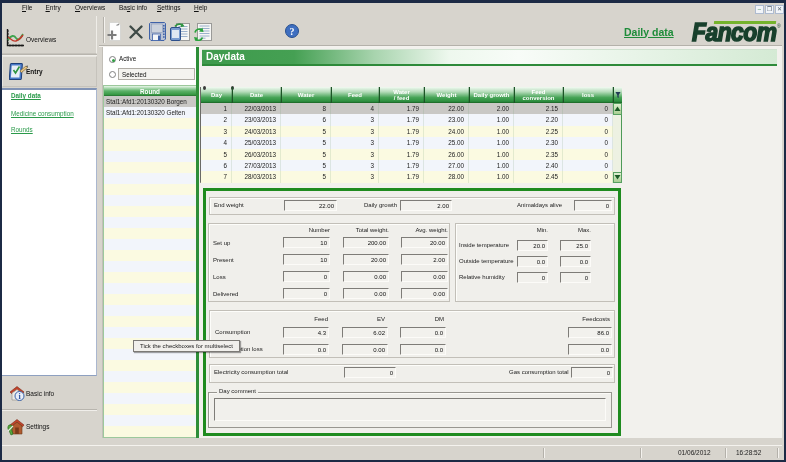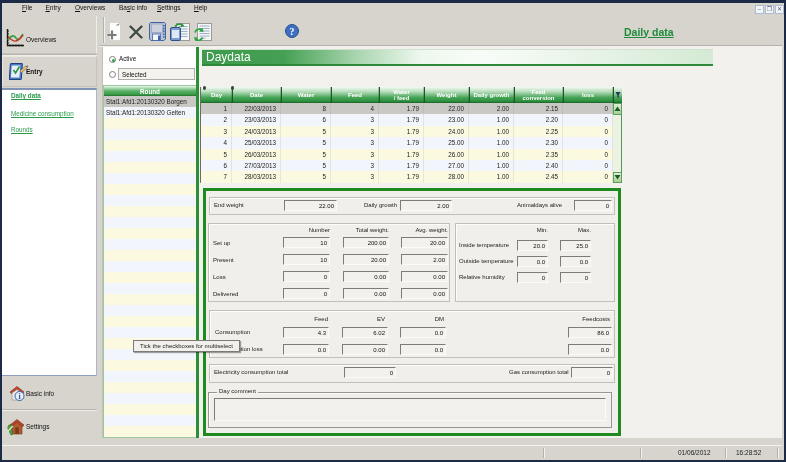--- a/index.html
+++ b/index.html
@@ -23,21 +23,21 @@
 
 #midcol { position:absolute; left:102px; top:47px; width:94px; height:391px; background:#fff; border-left:1px solid #c2bfb8; }
 .radio { position:absolute; width:7px; height:7px; border-radius:50%; border:1px solid #808080; background:#fff; }
 .radio.on::after { content:""; position:absolute; left:1.5px; top:1.5px; width:3px; height:3px; border-radius:50%; background:#2f9e43; }
 #roundlist { position:absolute; left:0px; top:38px; width:94px; height:353px; border:1px solid #9cc89c; background:#fff; }
 #roundhdr { position:absolute; left:0; top:0; width:92px; height:10px; background:linear-gradient(#e8f6e8, #5cb269 55%, #33953f); color:#fff; font-weight:bold; font-size:6.3px; text-align:center; line-height:11px; border-bottom:1px solid #2a7d35; }
 .lrow { position:absolute; left:0; width:92px; height:11px; font-size:6.3px; line-height:11px; color:#222; padding-left:2px; white-space:nowrap; overflow:hidden; }
 
 #rightpane { position:absolute; left:196px; top:47px; width:586px; height:391px; background:#f2f1ed; }
 #greenline { position:absolute; left:0px; top:0px; width:3px; height:391px; background:#2d8e38; }
-#daydatahdr { position:absolute; left:6px; top:2px; width:511px; height:17px; background:linear-gradient(to right, #3e9a4c 0%, #45a053 16%, #a8d4ae 30%, #eef8ee 43%, #f8fcf8 55%, #e8f4e8 75%, #d4ead4 100%); border-top:1px solid #cfe2cf; border-bottom:2px solid #2e8a3a; color:#fff; font-weight:normal; font-size:12px; line-height:14px; padding-left:4px; }
+#daydatahdr { position:absolute; left:6px; top:2px; width:575px; height:17px; background:linear-gradient(to right, #3e9a4c 0%, #45a053 16%, #a8d4ae 30%, #eef8ee 43%, #f8fcf8 55%, #e8f4e8 75%, #d4ead4 100%); border-top:1px solid #cfe2cf; border-bottom:2px solid #2e8a3a; color:#fff; font-weight:bold; font-size:10px; line-height:14px; padding-left:4px; }
 
 #dtable { position:absolute; left:4px; top:40px; width:421px; height:96px; border-left:1px solid #6a6a66; border-bottom:1px solid #a8a8a2; }
 #thbg { position:absolute; left:0; top:0; width:421px; height:16px; background:linear-gradient(180deg, #f2faf2 0%, #b5dcba 32%, #47a457 70%, #2e9040 94%, #26803a 100%); border-bottom:1px solid #1f6f2b; }
 .th { position:absolute; top:0; height:16px; color:#fff; font-weight:bold; font-size:6px; text-align:center; line-height:6.5px; display:flex; align-items:center; justify-content:center; }
 .thsep { position:absolute; top:0; width:1px; height:16px; background:#1c5526; box-shadow:-1px 0 0 rgba(20,70,30,0.25); }
 .tr { position:absolute; left:0; width:412px; height:11.4px; }
 .td { position:absolute; top:0; height:11.4px; font-size:6.3px; line-height:11.4px; text-align:right; color:#222; border-right:1px solid rgba(120,160,120,0.18); }
 
 #formbox { position:absolute; left:7px; top:141px; width:418px; height:248px; border:3px solid #1f8b1f; background:#f0efeb; }
 .fbox { position:absolute; border:1px solid #c2bfb8; box-shadow:1px 1px 0 #fdfdfa inset; }
@@ -151,20 +151,25 @@
     <path d="M8.3,4.6 L9.6,9 L5.2,8.6 Z" fill="#2aa33c"></path>
     <path d="M1.2,18 L0,14 L4.2,14.8 Z" fill="#2aa33c"></path>
   </svg>
 
   <svg style="position:absolute; left:186px; top:9px;" width="14" height="14" viewBox="0 0 14 14">
     <circle cx="7" cy="7" r="6.5" fill="#3f6fc0" stroke="#28508f"></circle>
     <text x="7" y="10.5" font-family="Liberation Serif, serif" font-size="10" font-weight="bold" fill="#fff" text-anchor="middle">?</text>
   </svg>
 
   <div style="position:absolute; left:525px; top:10.5px; font-size:10.5px; font-weight:bold; color:#1e8c3a; text-decoration:underline;">Daily data</div>
+  <div style="position:absolute; left:593px; top:3px; width:92px; height:26px;">
+    <div style="position:absolute; left:22px; top:2.5px; width:62px; height:3px; background:#74b32c; transform:skewX(-8deg);"></div>
+    <div style="position:absolute; left:0px; top:0px; font-size:24px; font-weight:bold; font-style:italic; color:#18402c; letter-spacing:-0.5px; -webkit-text-stroke:1.5px #18402c; transform:scale(0.95,1.05); transform-origin:0 0;">Fancom</div>
+    <div style="position:absolute; left:85px; top:5px; font-size:5px; color:#18402c;">®</div>
+  </div>
 </div>
 
 <div id="midcol">
   <div class="radio on" style="left:6px; top:9px;"></div>
   <div class="abs" style="left:16px; top:8px; font-size:6.3px; color:#111;">Active</div>
   <div class="radio" style="left:6px; top:24px;"></div>
   <div class="abs" style="left:15px; top:21px; width:77px; height:12px; border:1px solid #b0ada6; background:#f4f3ef; font-size:6.3px; line-height:11px; padding-left:3px; color:#111;">Selected</div>
   <div id="roundlist">
     <div id="roundhdr">Round</div>
     <div class="lrow" style="top:10px; background:#c9c8c5;">Stal1:Afd1:20130320 Borgen</div>

